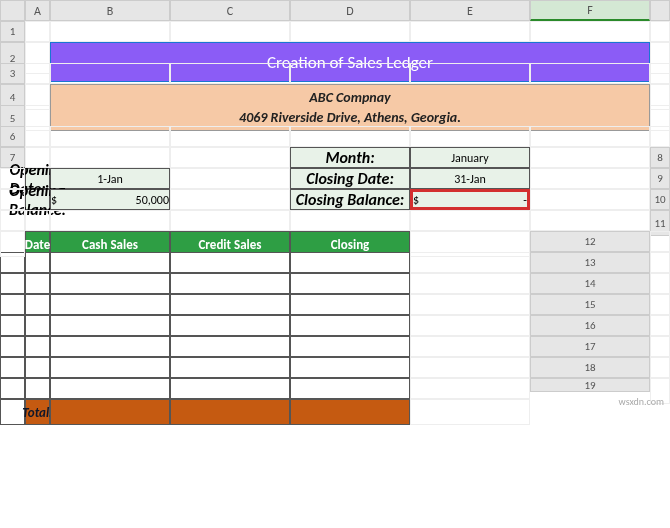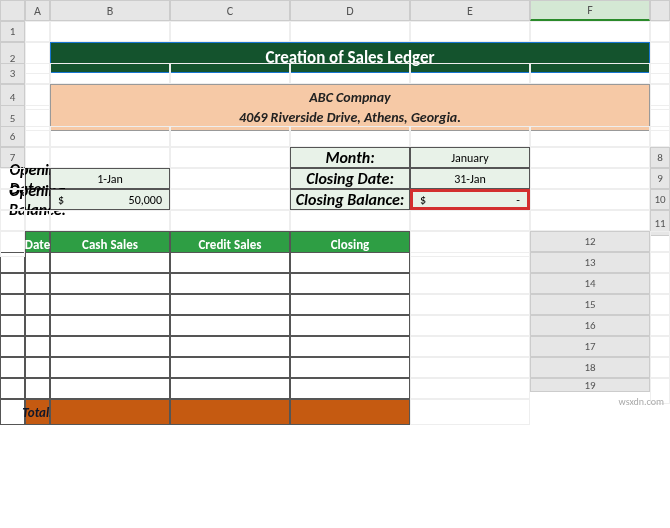--- a/index.html
+++ b/index.html
@@ -30,29 +30,29 @@
       background: #d4e8d4;
       border-bottom: 2px solid #2a8a2a;
     }
     .cell {
       border: 1px solid #eee;
       position: relative;
     }
     
     .title-banner {
       grid-column: 3 / 8;
-      background: #14532d;
+      background: #8b5cf6;
       color: #fff;
-      font-weight: bold;
+      font-weight: normal;
       font-size: 17px;
       display: flex;
       align-items: center;
       justify-content: center;
       border: 1px solid #1976d2;
-      height: 31px;
+      height: 40px;
     }
     
     .company-header {
       grid-column: 3 / 8;
       background: #f6c9a6;
       border: 1px solid #999;
       border-bottom: none;
       color: #222;
       font-weight: bold;
       font-style: italic;
@@ -87,21 +87,21 @@
       justify-content: center;
       font-size: 16px;
     }
     .info-value {
       background: #e8f2e8;
       border: 1px solid #555;
       display: flex;
       align-items: center;
       justify-content: center;
       font-size: 12px;
-      padding: 0 7px;
+      padding: 0 0;
     }
     .info-value.money {
       justify-content: space-between;
     }
     .highlighted {
       border: 3px solid #d32f2f !important;
     }
     
     .tbl-header {
       background: #2e9e44;

